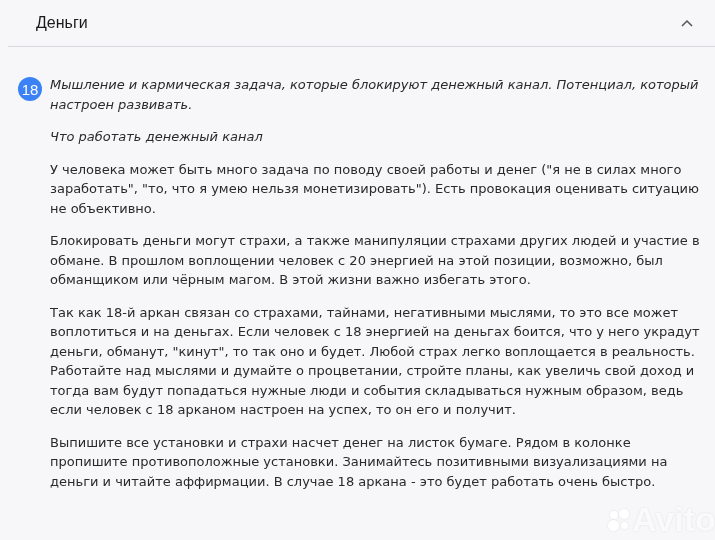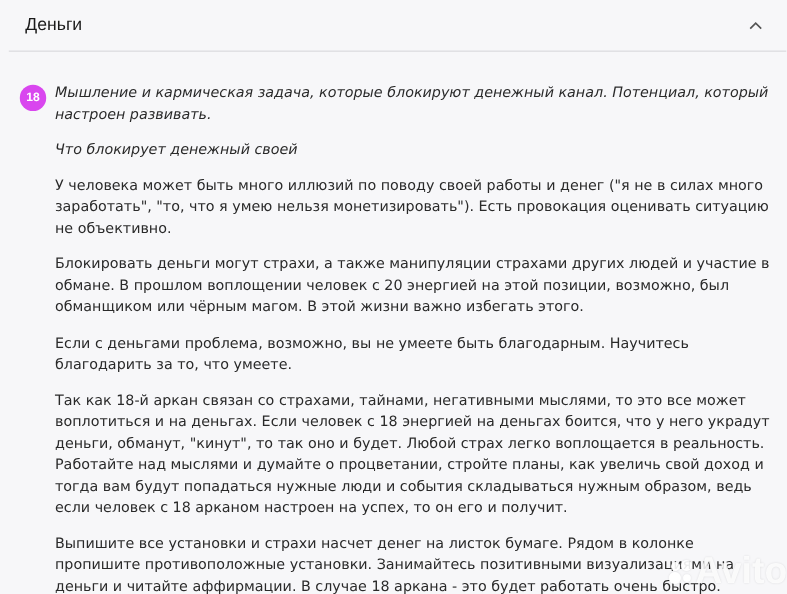--- a/index.html
+++ b/index.html
@@ -10,35 +10,35 @@
       color: #222;
       position: relative;
     }
     .header {
       position: absolute; left: 8px; top: 0; width: 707px; height: 46px;
       display: flex; align-items: center; justify-content: space-between;
       border-bottom: 1px solid #d8d8dc;
     }
     .header-title {
       font-family: "Liberation Sans", sans-serif;
-      font-size: 16px; color: #1a1a1a; margin-left: 15px;
+      font-size: 16px; color: #1a1a1a; margin-left: 28px;
     }
     .chevron {
       width: 20px; height: 20px; margin-right: 18px;
       display: flex; align-items: center; justify-content: center; cursor: pointer;
     }
     .content {
       position: absolute; left: 18px; top: 75px; width: 690px;
     }
     .badge {
       position: absolute; left: 0; top: 2px;
       width: 24px; height: 24px; border-radius: 50%;
-      background: #d946ef; color: #fff;
+      background: #3b82f6; color: #fff;
       font-family: "Liberation Sans", sans-serif;
-      font-size: 11px; font-weight: bold;
+      font-size: 15px; font-weight: normal;
       display: flex; align-items: center; justify-content: center;
     }
     .text {
       margin-left: 32px;
       font-size: 13px; line-height: 19.5px; color: #2a2a2a;
     }
     .text p { margin: 0 0 13px 0; }
     .text p.italic { font-style: italic; }
     .watermark {
       position: absolute; left: 608px; top: 500px;
@@ -60,24 +60,23 @@
     <svg width="12" height="8" viewBox="0 0 12 8">
         <path d="M1 7 L6 2 L11 7" fill="none" stroke="#555" stroke-width="1.5"></path>
       </svg>
   </span>
 </div>
 
 <div class="content">
   <div class="badge">18</div>
   <div class="text">
     <p class="italic">Мышление и кармическая задача, которые блокируют денежный канал. Потенциал, который настроен развивать.</p>
-    <p class="italic">Что блокирует денежный своей</p>
-    <p>У человека может быть много иллюзий по поводу своей работы и денег ("я не в силах много заработать", "то, что я умею нельзя монетизировать"). Есть провокация оценивать ситуацию не объективно.</p>
+    <p class="italic">Что работать денежный канал</p>
+    <p>У человека может быть много задача по поводу своей работы и денег ("я не в силах много заработать", "то, что я умею нельзя монетизировать"). Есть провокация оценивать ситуацию не объективно.</p>
     <p>Блокировать деньги могут страхи, а также манипуляции страхами других людей и участие в обмане. В прошлом воплощении человек с 20 энергией на этой позиции, возможно, был обманщиком или чёрным магом. В этой жизни важно избегать этого.</p>
-    <p>Если с деньгами проблема, возможно, вы не умеете быть благодарным. Научитесь благодарить за то, что умеете.</p>
     <p>Так как 18-й аркан связан со страхами, тайнами, негативными мыслями, то это все может воплотиться и на деньгах. Если человек с 18 энергией на деньгах боится, что у него украдут деньги, обманут, "кинут", то так оно и будет. Любой страх легко воплощается в реальность. Работайте над мыслями и думайте о процветании, стройте планы, как увеличь свой доход и тогда вам будут попадаться нужные люди и события складываться нужным образом, ведь если человек с 18 арканом настроен на успех, то он его и получит.</p>
     <p>Выпишите все установки и страхи насчет денег на листок бумаге. Рядом в колонке пропишите противоположные установки. Занимайтесь позитивными визуализациями на деньги и читайте аффирмации. В случае 18 аркана - это будет работать очень быстро.</p>
   </div>
 </div>
 
 <div class="watermark">
   <span class="dots">
     <span style="left:2px;top:2px;width:8px;height:8px;"></span>
     <span style="left:11px;top:0px;width:10px;height:10px;"></span>
     <span style="left:0px;top:11px;width:11px;height:11px;"></span>

